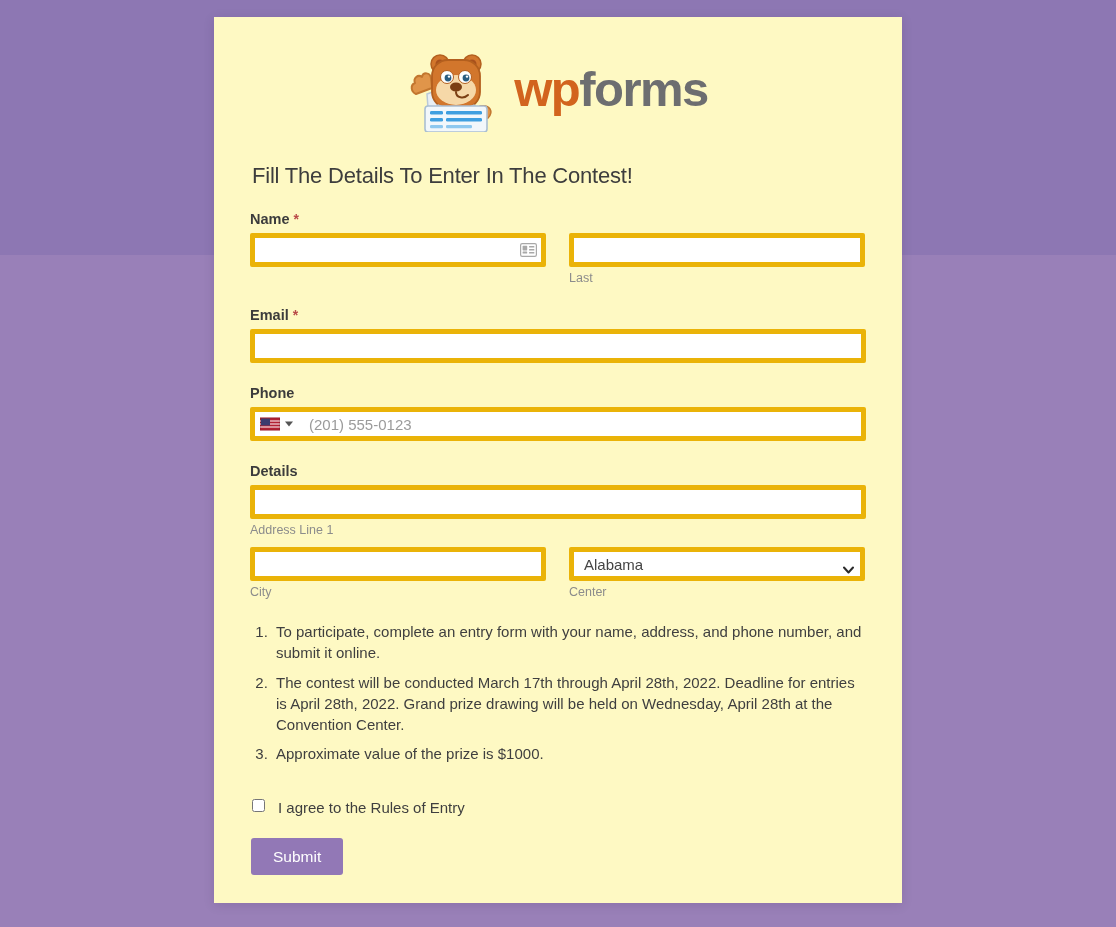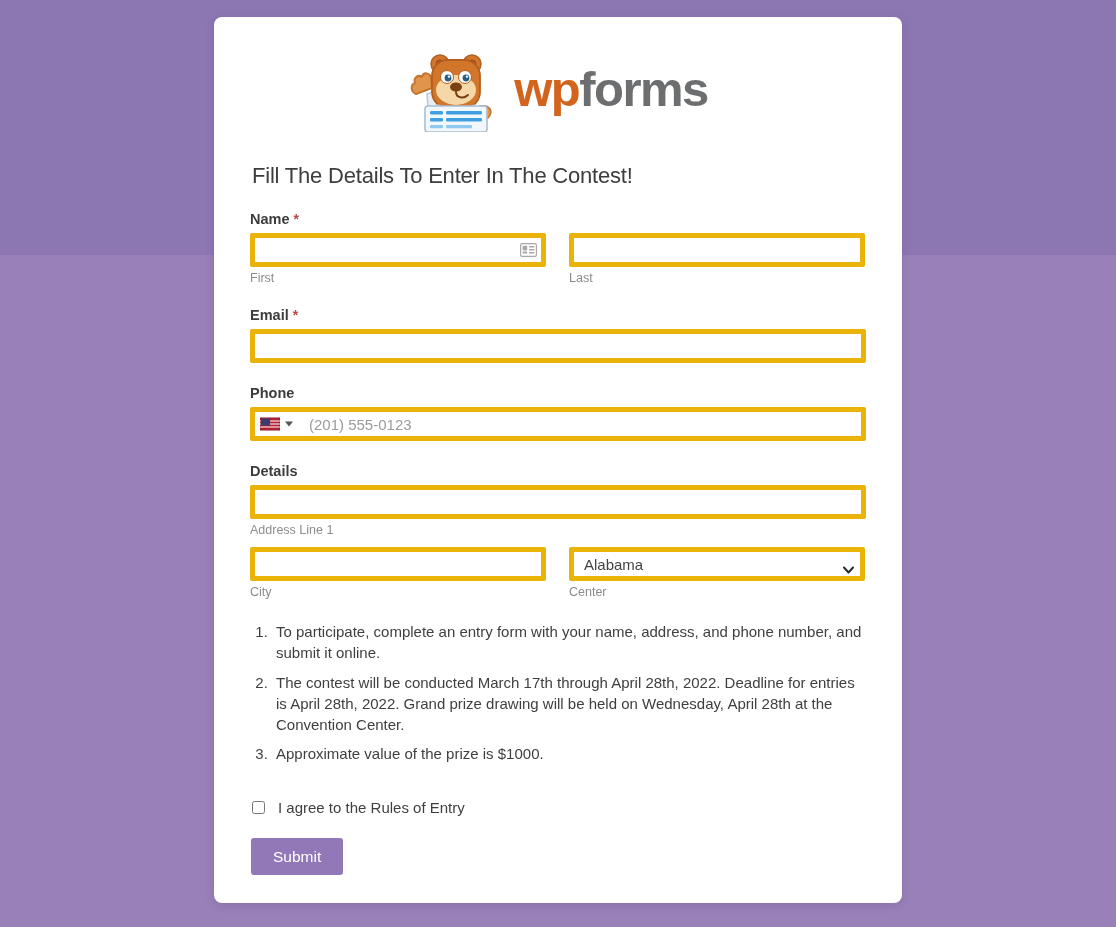--- a/index.html
+++ b/index.html
@@ -20,22 +20,22 @@
   .bg-bottom {
     position: absolute; left: 0; top: 255px;
     width: 1116px; height: 672px;
     background: #9980b8;
   }
 
   .card {
     position: absolute;
     left: 214px; top: 17px;
     width: 688px; height: 886px;
-    background: #ffffff;
-    border-radius: 8px;
+    background: #fef9c3;
+    border-radius: 0;
     box-shadow: 0 2px 10px rgba(60,40,90,0.16);
     overflow: hidden;
   }
 
   .card-inner {
     padding: 26px 36px 0 36px;
   }
 
   
   .logo-row {
@@ -170,21 +170,20 @@
     font-size: 15px;
     color: #3f3f3f;
     line-height: 1.42;
   }
   .rules li { margin-bottom: 8px; padding-left: 4px; }
   .rules li:last-child { margin-bottom: 0; }
 
   
   .consent {
     display: flex;
-    align-items: center;
     gap: 13px;
     margin-top: 34px;
     padding-left: 2px;
   }
   .consent input[type=checkbox] {
     width: 13px; height: 13px;
     margin: 0;
     flex: none;
   }
   .consent-label {
@@ -281,21 +280,20 @@
               <svg viewBox="0 0 17 14" width="17" height="14" xmlns="http://www.w3.org/2000/svg">
                 <rect x="0.6" y="0.6" width="15.8" height="12.8" rx="1.6" fill="#ffffff" stroke="#a8a8a8" stroke-width="1.2"></rect>
                 <rect x="2.6" y="2.8" width="4.6" height="4.6" rx="0.6" fill="#a8a8a8"></rect>
                 <rect x="2.6" y="8.6" width="4.6" height="2" rx="0.6" fill="#a8a8a8"></rect>
                 <rect x="9" y="3" width="5.4" height="1.5" rx="0.6" fill="#a8a8a8"></rect>
                 <rect x="9" y="6" width="5.4" height="1.5" rx="0.6" fill="#a8a8a8"></rect>
                 <rect x="9" y="9" width="5.4" height="1.5" rx="0.6" fill="#a8a8a8"></rect>
               </svg>
             </span>
           </div>
-          <span class="sublabel">First</span>
         </div>
         <div class="col">
           <input class="input" type="text" placeholder="" style="">
           <span class="sublabel">Last</span>
         </div>
       </div>
     </div>
 
     
     <div class="field">

